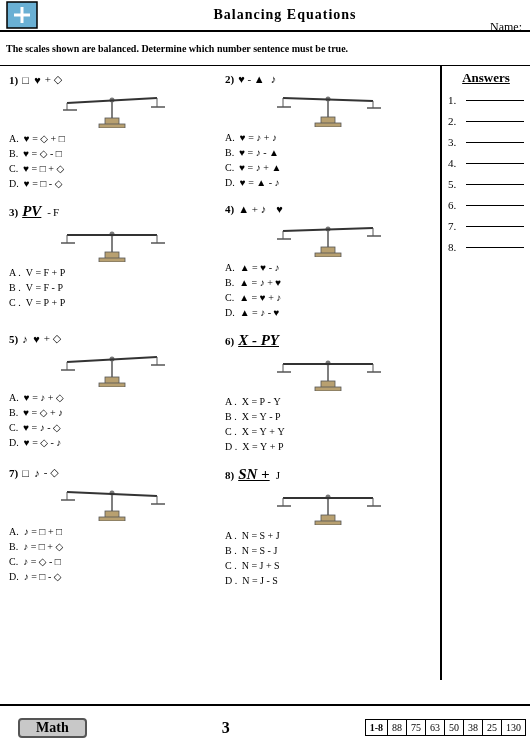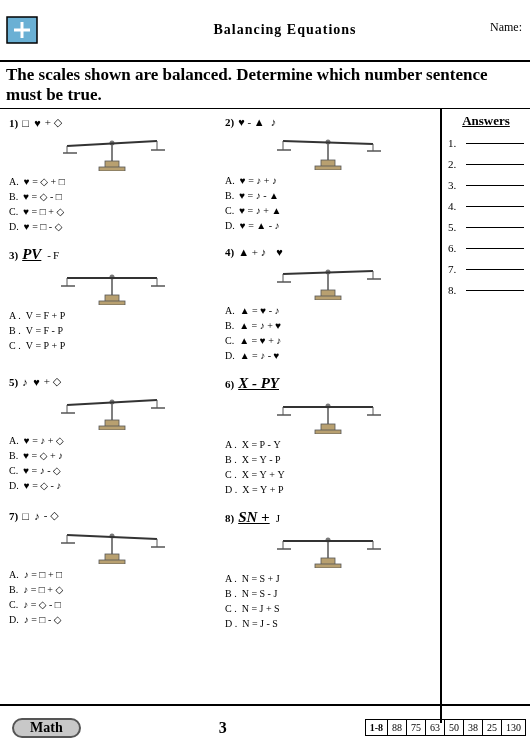--- a/index.html
+++ b/index.html
@@ -11,21 +11,21 @@
       background: #fff;
       position: relative;
       overflow: hidden;
     }
 
     
     .header {
       display: flex;
       align-items: center;
       border-bottom: 2px solid #000;
-      padding: 16px 6px;
+      padding: 1px 6px;
       position: relative;
     }
     .header-logo {
       width: 32px;
       height: 28px;
       margin-right: 8px;
       flex-shrink: 0;
     }
     .header-title {
       flex: 1;
@@ -36,23 +36,23 @@
     }
     .header-name {
       font-size: 12px;
       position: absolute;
       right: 8px;
       top: 20px;
     }
 
     
     .subtitle {
-      font-size: 17px;
-      font-weight: bold;
-      padding: 3px 6px;
+      font-size: 10px;
+      font-weight: bold;
+      padding: 11px 6px;
       border-bottom: 1px solid #000;
     }
 
     
     .main-content {
       display: flex;
       height: calc(749px - 90px - 45px);
     }
 
     
@@ -156,25 +156,25 @@
       right: 0;
       height: 45px;
       border-top: 2px solid #000;
       display: flex;
       align-items: center;
     }
 
     .footer-math-box {
       background: #c8c8c8;
       border: 2px solid #555;
-      border-radius: 12px;
+      border-radius: 4px;
       padding: 0 16px;
       font-size: 14px;
       font-weight: bold;
-      margin-left: 12px;
+      margin-left: 18px;
     }
 
     .footer-page-num {
       flex: 1;
       text-align: center;
       font-size: 16px;
       font-weight: bold;
     }
 
     .footer-scores {

